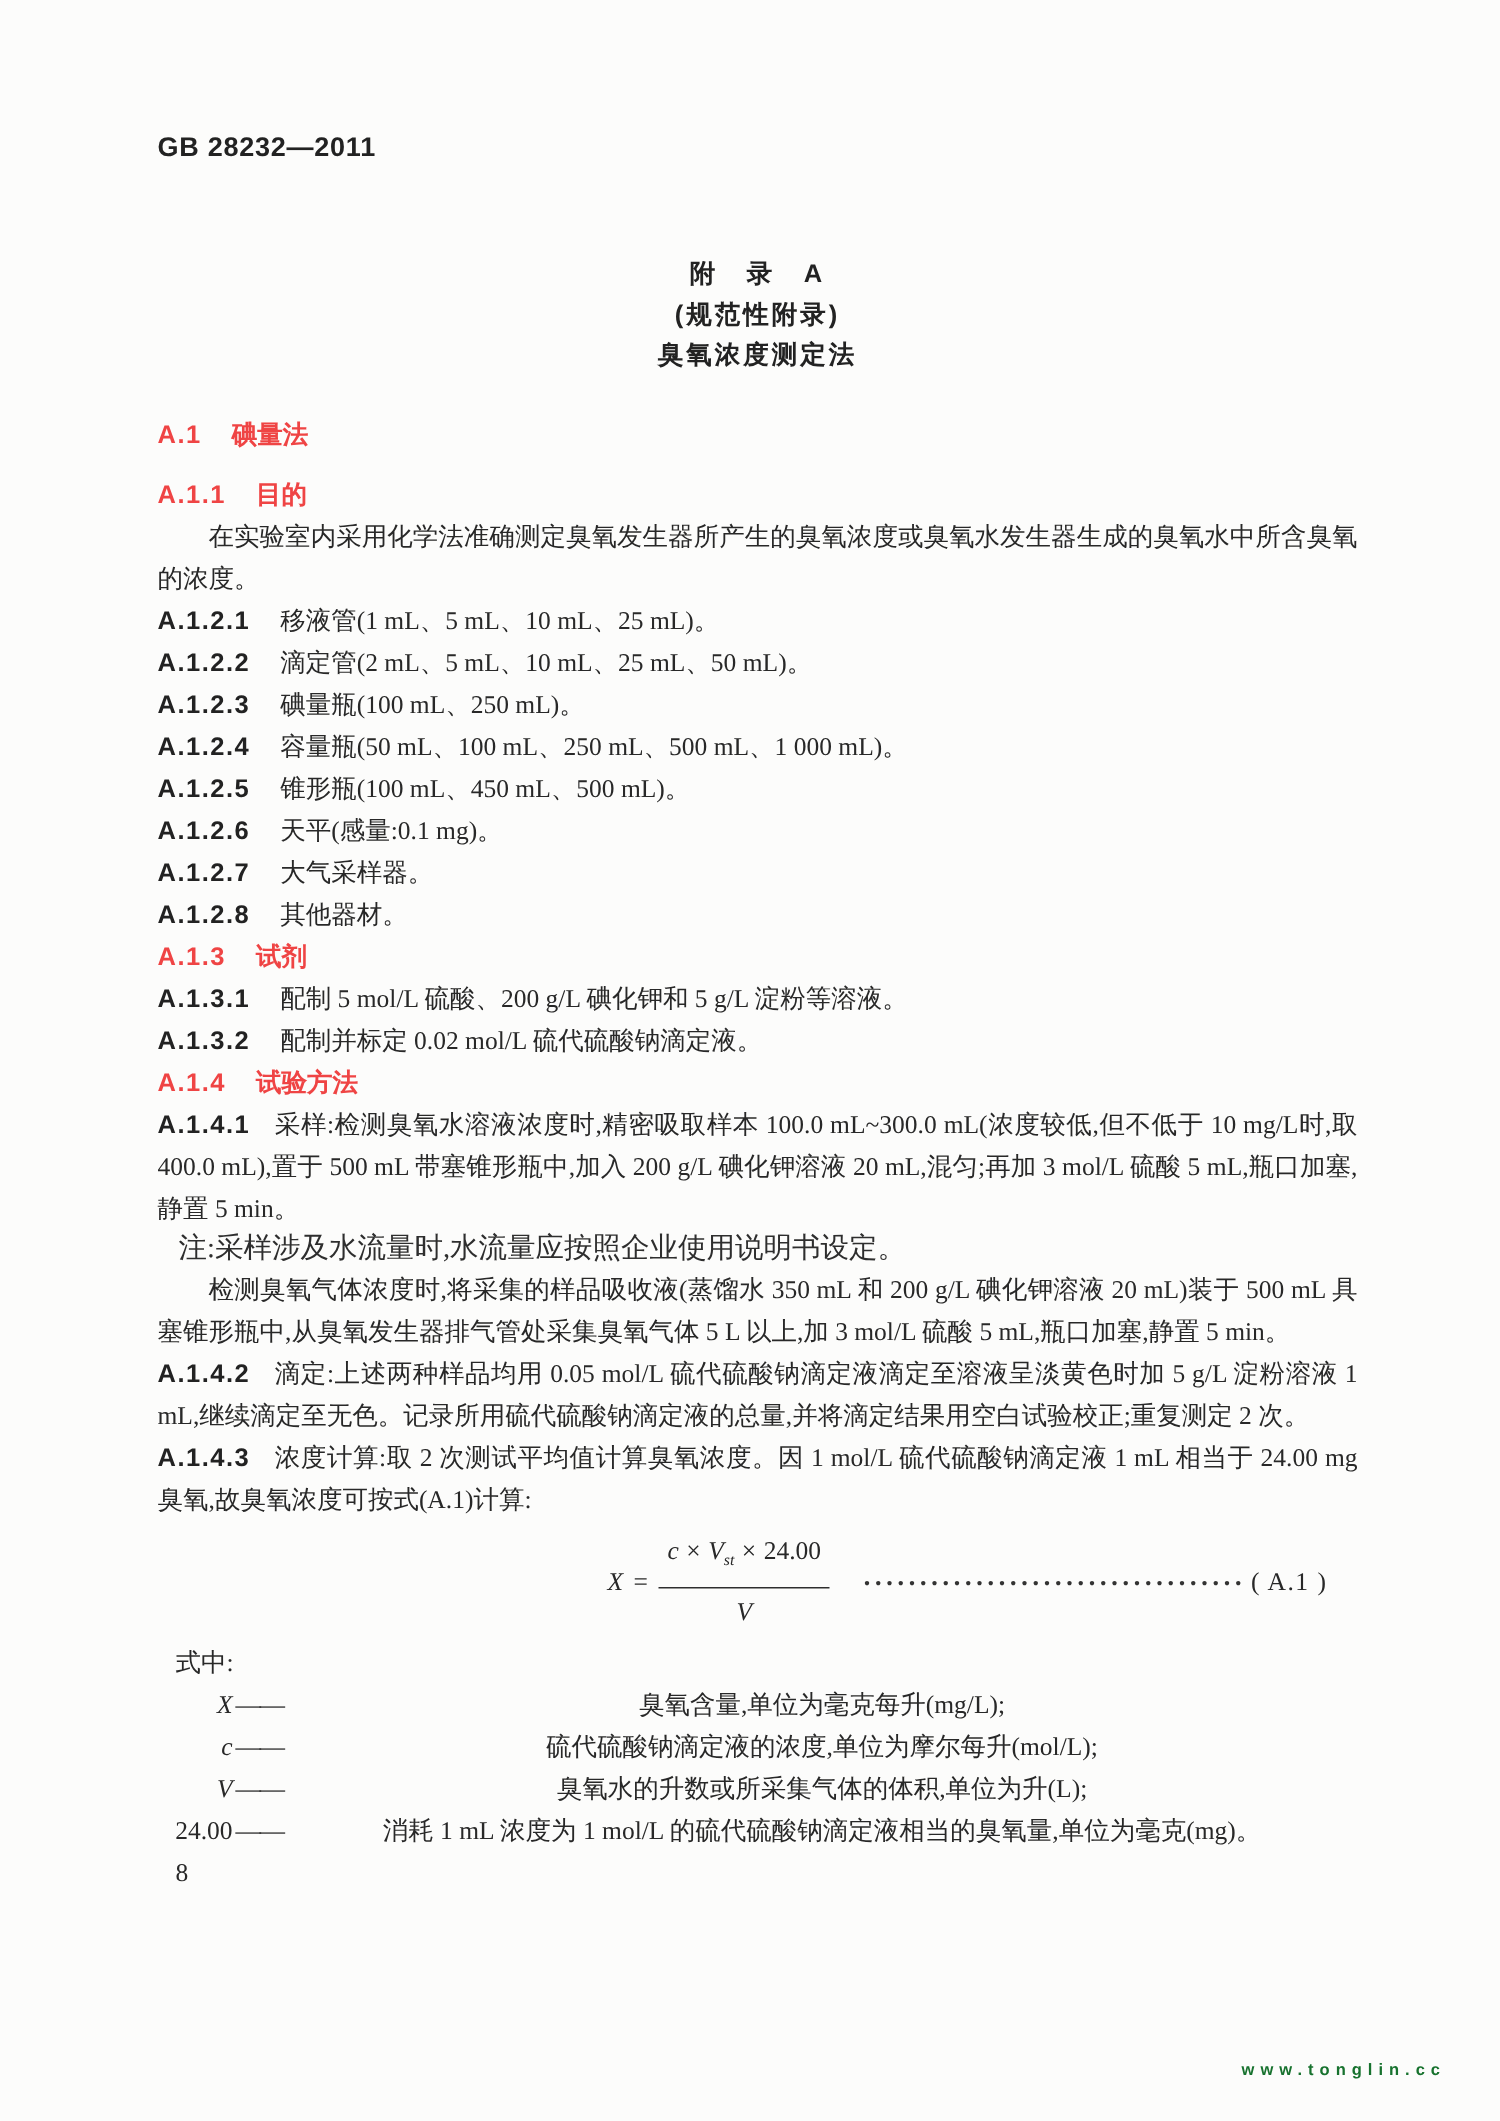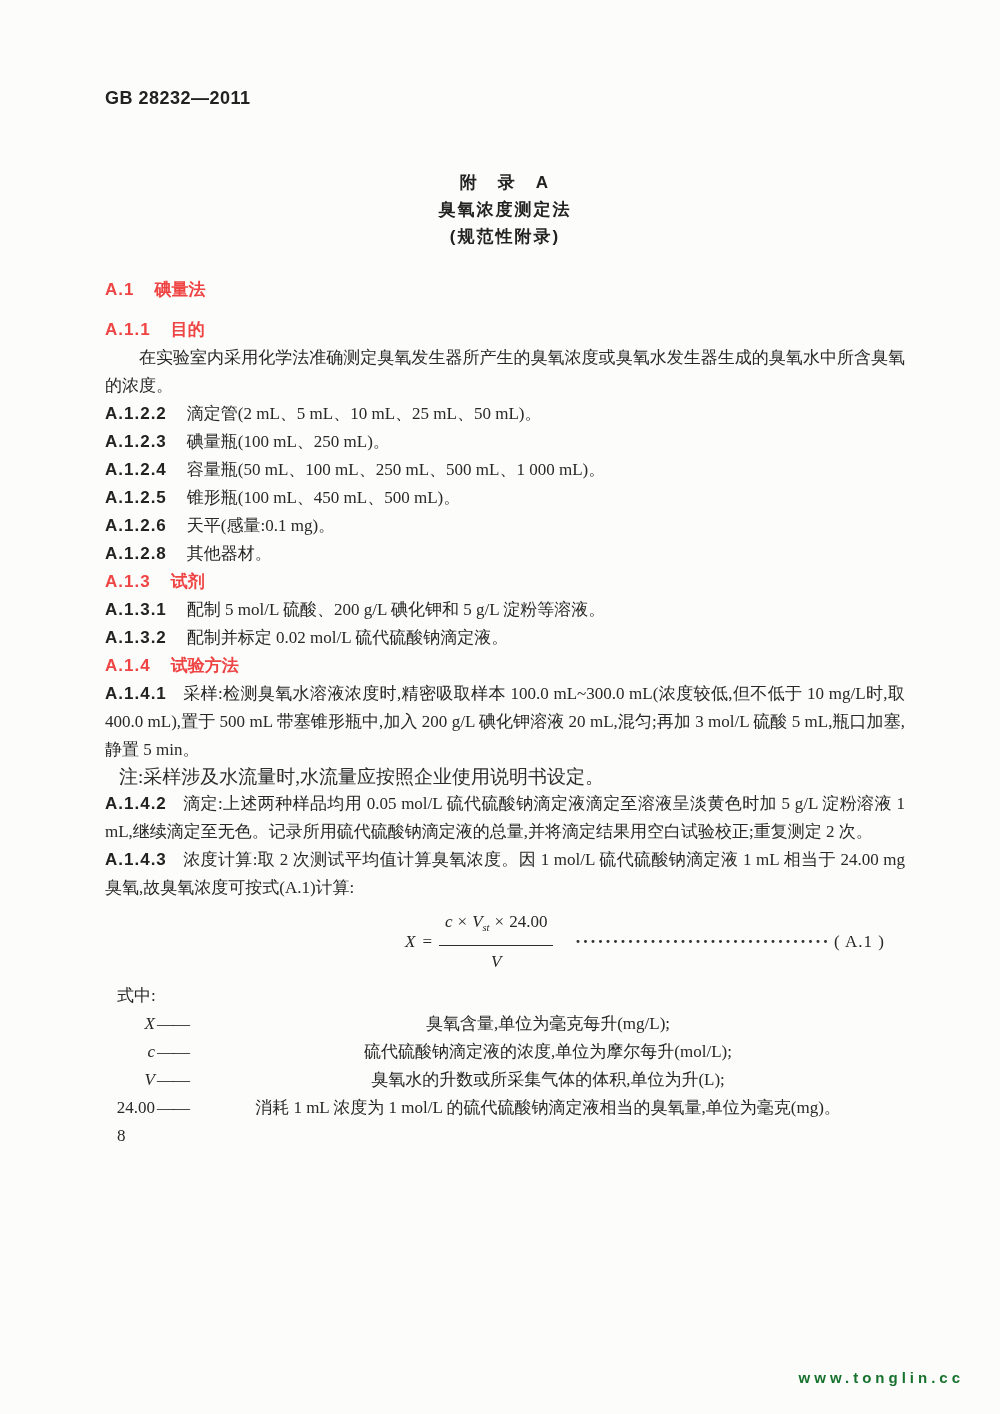--- a/index.html
+++ b/index.html
@@ -56,49 +56,52 @@
   }
   .f-label{letter-spacing:1px;}
   .defrow{display:flex;align-items:baseline;line-height:28px;}
   .term{flex:0 0 auto;width:50px;text-align:right;}
   .dash{flex:0 0 auto;margin:0 2px;letter-spacing:-1px;}
   .def{flex:1;text-align:center;}
   .page-num{margin-top:4px;padding-left:12px;}
   .watermark{
     position:absolute;right:36px;bottom:28px;
     font-family:"Liberation Sans","DejaVu Sans",sans-serif;
-    font-weight:700;font-size:15px;letter-spacing:4px;color:#17722e;
+    font-weight:700;font-size:11px;letter-spacing:4px;color:#17722e;
   }
 </style>
 </head>
 <body>
 
 <div class="page">
   <div class="doc-code">GB 28232—2011</div>
   <div class="title-block">
     <div>附　录　A</div>
+    <div>(规范性附录)</div>
     <div>臭氧浓度测定法</div>
-    <div>(规范性附录)</div>
   </div>
   <div id="content">
       <div class="line heading1"><span class="hnum">A.1</span><span class="htext">碘量法</span></div>
       <div class="line heading"><span class="hnum">A.1.1</span><span class="htext">目的</span></div>
       <div class="para">在实验室内采用化学法准确测定臭氧发生器所产生的臭氧浓度或臭氧水发生器生成的臭氧水中所含臭氧的浓度。</div>
+      <div class="line"><span class="cnum">A.1.2.1</span><span class="ctext">移液管(1 mL、5 mL、10 mL、25 mL)。</span></div>
       <div class="line"><span class="cnum">A.1.2.2</span><span class="ctext">滴定管(2 mL、5 mL、10 mL、25 mL、50 mL)。</span></div>
       <div class="line"><span class="cnum">A.1.2.3</span><span class="ctext">碘量瓶(100 mL、250 mL)。</span></div>
       <div class="line"><span class="cnum">A.1.2.4</span><span class="ctext">容量瓶(50 mL、100 mL、250 mL、500 mL、1 000 mL)。</span></div>
       <div class="line"><span class="cnum">A.1.2.5</span><span class="ctext">锥形瓶(100 mL、450 mL、500 mL)。</span></div>
       <div class="line"><span class="cnum">A.1.2.6</span><span class="ctext">天平(感量:0.1 mg)。</span></div>
+      <div class="line"><span class="cnum">A.1.2.7</span><span class="ctext">大气采样器。</span></div>
       <div class="line"><span class="cnum">A.1.2.8</span><span class="ctext">其他器材。</span></div>
       <div class="line heading0"><span class="hnum">A.1.3</span><span class="htext">试剂</span></div>
       <div class="line"><span class="cnum">A.1.3.1</span><span class="ctext">配制 5 mol/L 硫酸、200 g/L 碘化钾和 5 g/L 淀粉等溶液。</span></div>
       <div class="line"><span class="cnum">A.1.3.2</span><span class="ctext">配制并标定 0.02 mol/L 硫代硫酸钠滴定液。</span></div>
       <div class="line heading0"><span class="hnum">A.1.4</span><span class="htext">试验方法</span></div>
       <div class="cpara"><span class="cnum">A.1.4.1</span><span class="ctext">采样:检测臭氧水溶液浓度时,精密吸取样本 100.0 mL~300.0 mL(浓度较低,但不低于 10 mg/L时,取 400.0 mL),置于 500 mL 带塞锥形瓶中,加入 200 g/L 碘化钾溶液 20 mL,混匀;再加 3 mol/L 硫酸 5 mL,瓶口加塞,静置 5 min。</span></div>
       <div class="note">注:采样涉及水流量时,水流量应按照企业使用说明书设定。</div>
+      <div class="para">检测臭氧气体浓度时,将采集的样品吸收液(蒸馏水 350 mL 和 200 g/L 碘化钾溶液 20 mL)装于 500 mL 具塞锥形瓶中,从臭氧发生器排气管处采集臭氧气体 5 L 以上,加 3 mol/L 硫酸 5 mL,瓶口加塞,静置 5 min。</div>
       <div class="cpara"><span class="cnum">A.1.4.2</span><span class="ctext">滴定:上述两种样品均用 0.05 mol/L 硫代硫酸钠滴定液滴定至溶液呈淡黄色时加 5 g/L 淀粉溶液 1 mL,继续滴定至无色。记录所用硫代硫酸钠滴定液的总量,并将滴定结果用空白试验校正;重复测定 2 次。</span></div>
       <div class="cpara"><span class="cnum">A.1.4.3</span><span class="ctext">浓度计算:取 2 次测试平均值计算臭氧浓度。因 1 mol/L 硫代硫酸钠滴定液 1 mL 相当于 24.00 mg 臭氧,故臭氧浓度可按式(A.1)计算:</span></div>
       <div class="formula-row">
         <span class="formula">
           <span class="f-var">X</span>
           <span class="f-eq">=</span>
           <span class="frac">
             <span class="fnum">
               <span class="f-var">c</span>
               <span class="f-op">×</span>

